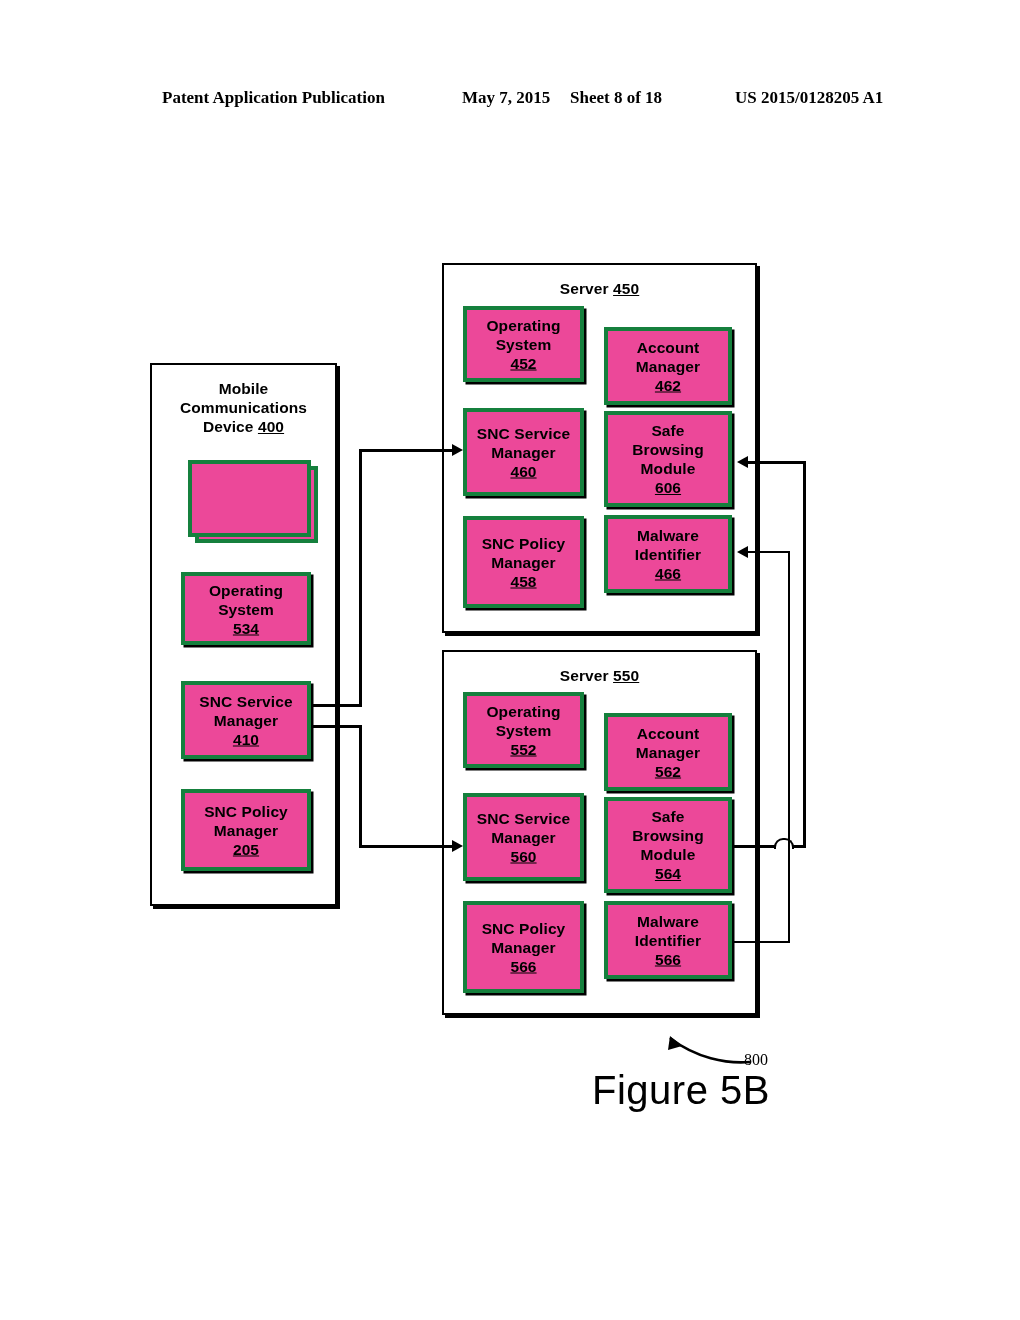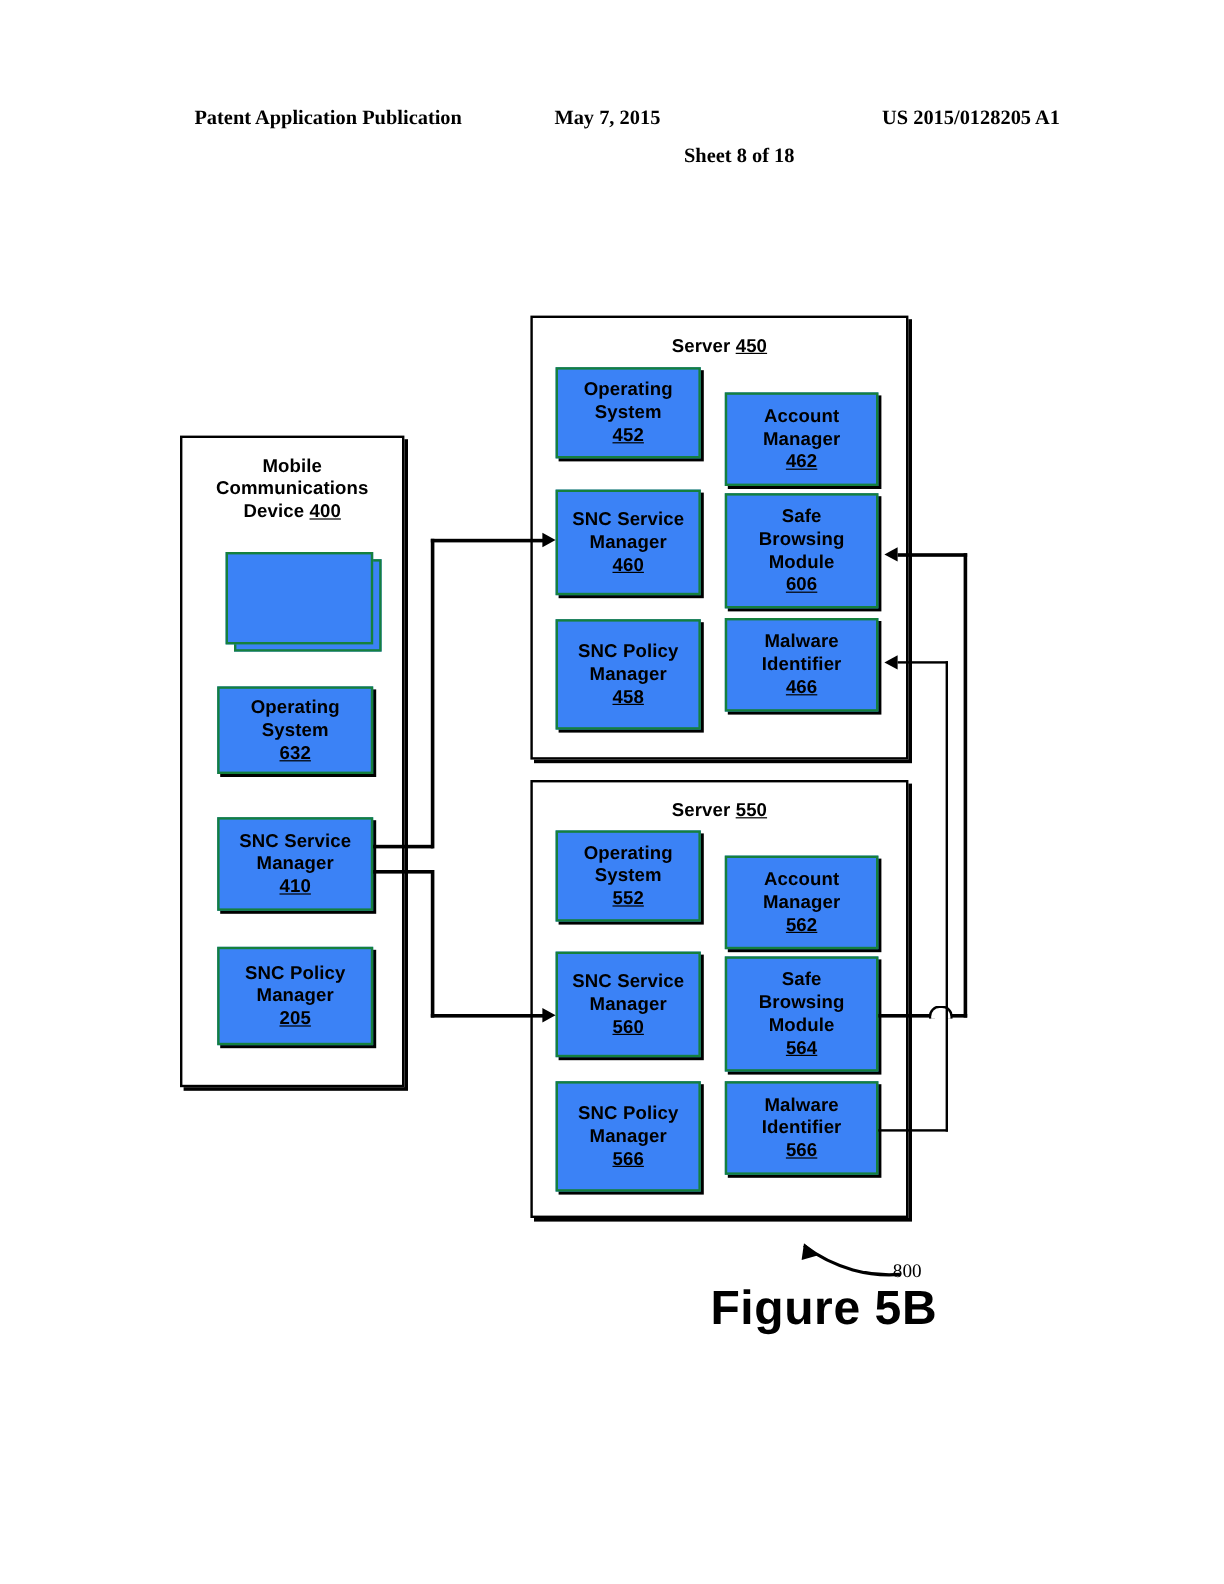--- a/index.html
+++ b/index.html
@@ -30,29 +30,29 @@
     font-family: "Liberation Serif", serif;
     font-weight: bold;
     font-size: 17px;
     letter-spacing: 0px;
     white-space: nowrap;
     color: #000;
   }
   .pub-header .seg { display: inline-block; vertical-align: top; }
   .seg-pub   { width: 300px; margin-left: 37px; }
   .seg-date  { width: 108px; }
-  .seg-sheet { width: 165px; margin-top: 32px; }
+  .seg-sheet { width: 165px; }
   .seg-num   { }
 
   
   .box {
     position: absolute;
     box-sizing: border-box;
-    background: #3b82f6;
-    border: 2px solid #15803d;
+    background: #ec4899;
+    border: 4px solid #15803d;
     box-shadow: 2.5px 2.5px 0 0 #000;
   }
   .outer {
     position: absolute;
     box-sizing: border-box;
     background: #ffffff;
     border: 2px solid #000;
     box-shadow: 3px 3px 0 0 #000;
   }
   .lbl {
@@ -96,21 +96,21 @@
     border-top-right-radius: 9px 9px;
     background: #fff;
   }
 
   
   .fig-caption {
     position: absolute;
     left: 592px;
     top: 1068px;
     font-size: 40px;
-    font-weight: bold;
+    font-weight: normal;
     letter-spacing: 0.5px;
     white-space: nowrap;
   }
   .fig-ref {
     position: absolute;
     left: 744px;
     top: 1051px;
     font-family: "Liberation Serif", serif;
     font-size: 16px;
     font-weight: normal;
@@ -135,21 +135,21 @@
     </div>
   </div>
 
   <div class="box" style="left:195px; top:466px; width:123px; height:77px; box-shadow:none;"></div>
   <div class="box" style="left:188px; top:460px; width:123px; height:77px; box-shadow:none;"></div>
 
   <div class="box" style="left:181px; top:572px; width:130px; height:73px;">
     <div class="lbl">
       <span>Operating</span><br>
       <span>System</span><br>
-      <span class="ref">632</span>
+      <span class="ref">534</span>
     </div>
   </div>
 
   <div class="box" style="left:181px; top:681px; width:130px; height:78px;">
     <div class="lbl">
       <span>SNC Service</span><br>
       <span>Manager</span><br>
       <span class="ref">410</span>
     </div>
   </div>

